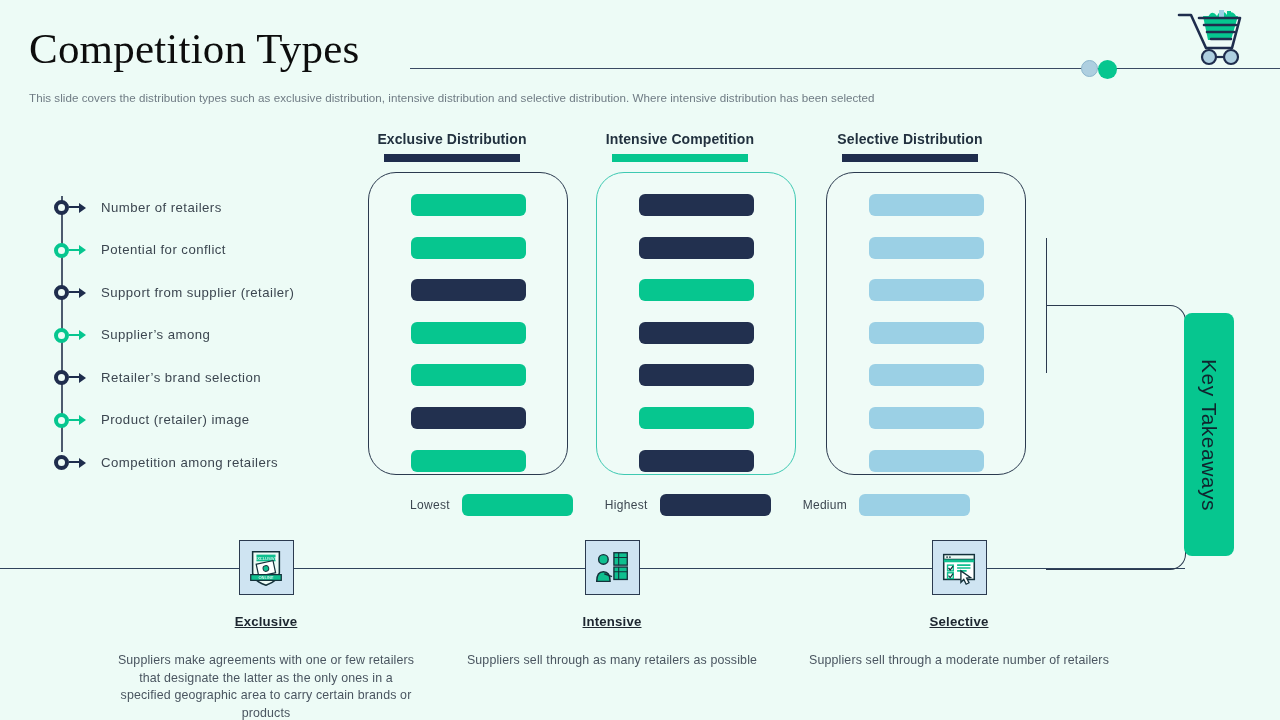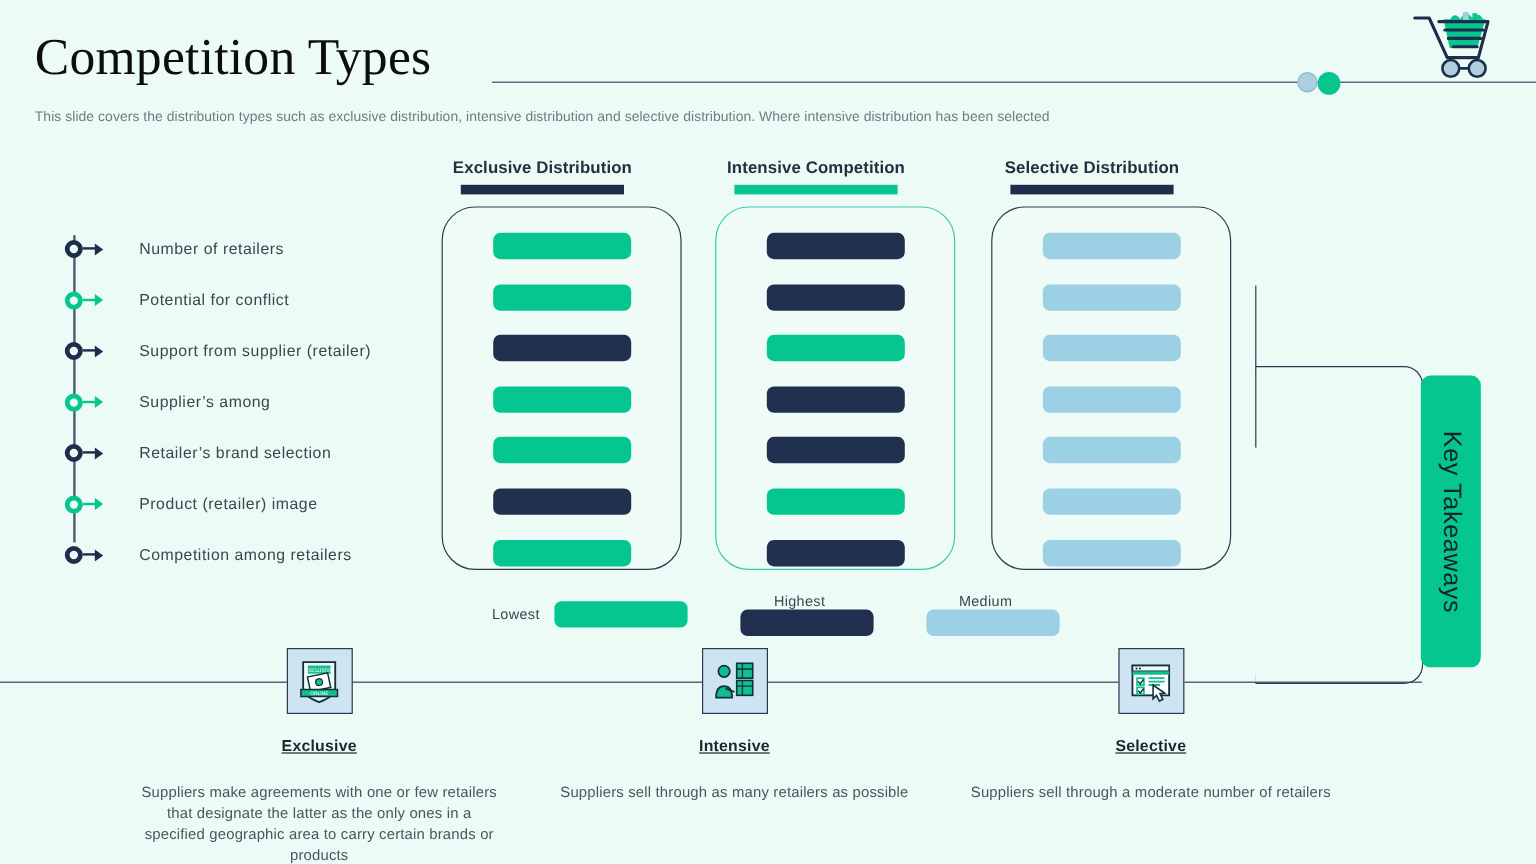--- a/index.html
+++ b/index.html
@@ -107,21 +107,21 @@
     border-left: 7px solid #1f2d4d;
     border-top: 5px solid transparent;
     border-bottom: 5px solid transparent;
   }
   .marker.green .head { border-left-color: #06c68f; }
   .crit-label {
     font-size: 13.2px;
     color: #3c4650;
     white-space: nowrap;
     letter-spacing: .45px;
-    margin-left: 30px;
+    margin-left: 15px;
   }
 
   
   .col {
     position: absolute;
     top: 131px;
     width: 168px;
   }
   .col-head {
     text-align: center;
@@ -167,21 +167,21 @@
   .legend-label {
     font-size: 12px;
     color: #3c4650;
     letter-spacing: .3px;
   }
   .legend-swatch {
     width: 111px; height: 22px;
     border-radius: 6px;
     margin-left: 12px;
   }
-  .legend-item + .legend-item { margin-left: 32px; flex-direction: column; }
+  .legend-item + .legend-item { margin-left: 32px; }
 
   
   .bottom-rule {
     position: absolute;
     left: 0; top: 568px;
     width: 1185px; height: 1px;
     background: #30435c;
   }
   .card {
     position: absolute;

